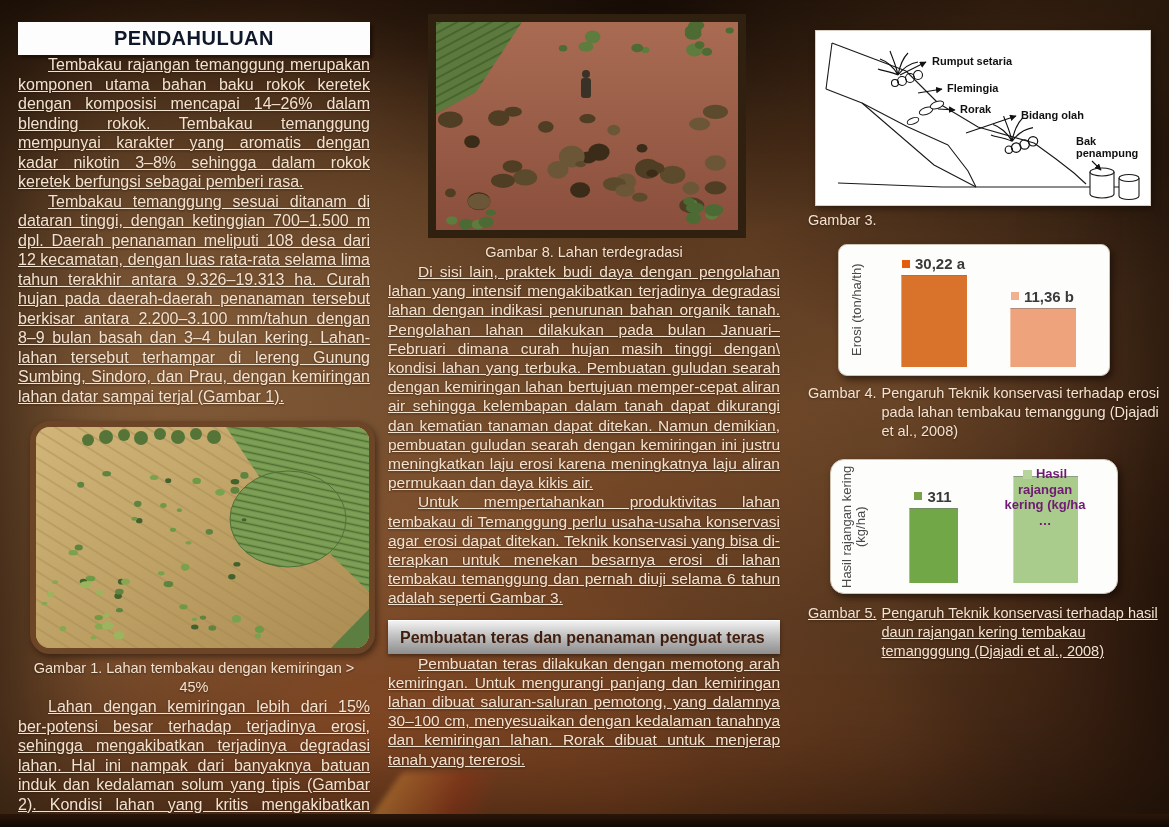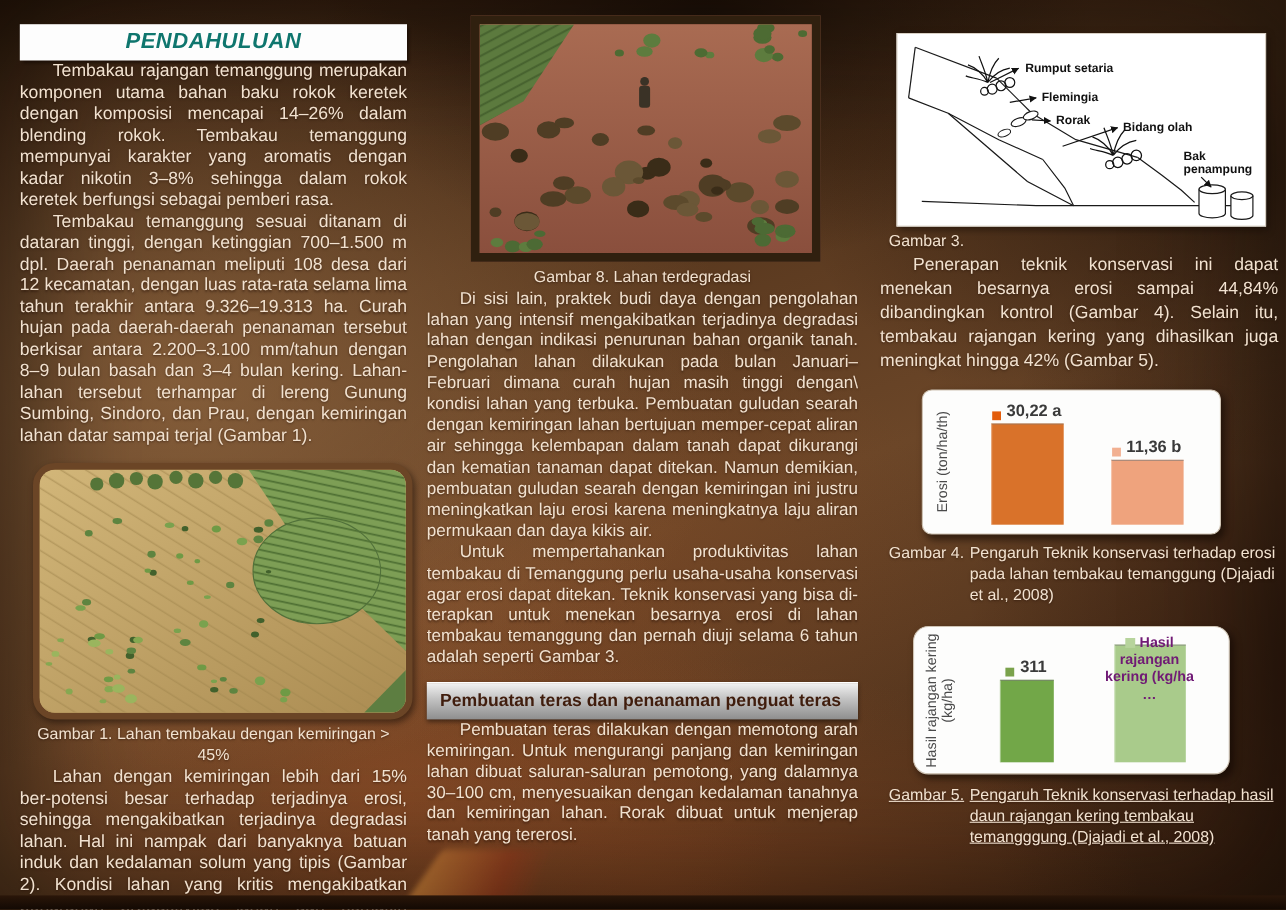--- a/index.html
+++ b/index.html
@@ -25,28 +25,28 @@
   .streak{position:absolute;left:384px;top:772px;width:130px;height:52px;z-index:1;
     background:linear-gradient(70deg, rgba(215,145,60,.50), rgba(165,45,20,.30) 55%, transparent 80%);
     transform:skewX(-35deg);filter:blur(3px);}
 
   .col{position:absolute;top:0;height:100%;z-index:2;}
   .col-left{left:18px;width:352px;}
   .col-mid{left:388px;width:392px;}
   .col-right{left:800px;width:362px;}
 
   p.body{margin:0;text-align:justify;text-indent:30px;
-    text-shadow:0 1px 2px rgba(35,15,5,.55);}
+    text-shadow:0 1px 2px rgba(35,15,5,.55);text-decoration:underline;}
   .col-left p.body{font-size:16px;line-height:19.5px;}
   .col-mid  p.body{font-size:15.5px;line-height:19.2px;}
   .col-right p.body{font-size:16px;line-height:22px;}
 
   .title-box{margin:22px 0 0 0;width:352px;height:33px;line-height:33px;
-    background:#fdfdfd;color:#0f766e;text-align:center;font-weight:bold;
-    font-size:20px;letter-spacing:.5px;box-shadow:3px 3px 2px rgba(20,10,4,.55);font-style:italic;}
+    background:#fdfdfd;color:#0f172a;text-align:center;font-weight:bold;
+    font-size:20px;letter-spacing:.5px;box-shadow:3px 3px 2px rgba(20,10,4,.55);}
 
   .caption{font-size:14.5px;line-height:19px;text-shadow:0 1px 2px rgba(35,15,5,.55);}
   .caption.center{text-align:center;}
   .caption.hang{display:flex;gap:5px;padding-left:8px;}
   .caption.hang .cap-label{white-space:nowrap;}
   .caption.hang .cap-text{flex:1;}
 
   
   .fig1{margin:15px 0 0 12px;width:333px;height:221px;border:6px solid #6b4526;
     border-radius:20px;overflow:hidden;background:#c4a768;box-shadow:2px 3px 6px rgba(15,8,3,.5);}
@@ -72,21 +72,21 @@
     justify-content:center;writing-mode:vertical-rl;transform:rotate(180deg);
     font-size:13px;color:#4a4a4a;line-height:14px;text-align:center;}
   .chart4 .ylabel{width:30px;}
   .chart5 .ylabel{width:40px;}
   .plot{position:absolute;top:10px;bottom:8px;display:flex;
     justify-content:space-around;align-items:flex-end;}
   .chart4 .plot{left:40px;right:12px;}
   .chart5 .plot{left:50px;right:12px;top:8px;bottom:10px;}
   .bargroup{position:relative;display:flex;flex-direction:column;align-items:center;
     justify-content:flex-end;height:100%;}
-  .dlabel{display:flex;align-items:flex-end;gap:5px;margin-bottom:3px;
+  .dlabel{display:flex;align-items:center;gap:5px;margin-bottom:3px;
     font-size:15px;font-weight:600;color:#3a3a3a;white-space:nowrap;}
   .bullet{width:8px;height:8px;display:inline-block;flex:0 0 auto;}
   .bar{border-top:1px solid rgba(120,120,120,.55);
     border-left:1px solid rgba(255,255,255,.35);}
   .chart4 .bar{width:65px;}
   .chart5 .bar-a{width:48px;}
   .chart5 .bar-b{width:64px;}
   .overlay-label{position:absolute;top:-2px;left:50%;transform:translateX(-50%);
     width:86px;text-align:center;font-size:13px;line-height:15.5px;font-weight:bold;
     color:#701a75;z-index:2;}
@@ -355,21 +355,20 @@
           <text x="205" y="88">Bidang olah</text>
           <text x="260" y="114">Bak</text>
           <text x="260" y="126">penampung</text>
         </g>
       </svg>
     </div>
     <div class="caption hang mt5">
       <span class="cap-label">Gambar 3.</span>
     </div>
 
-    <p class="body mt16">Penerapan teknik konservasi ini dapat menekan besarnya erosi sampai 44,84% dibandingkan kontrol (Gambar 4). Selain itu, tembakau rajangan kering yang dihasilkan juga meningkat hingga 42% (Gambar 5).</p>
 
     <div class="chart chart4">
       <div class="ylabel">Erosi (ton/ha/th)</div>
       <div class="plot">
         <div class="bargroup">
           <div class="dlabel">
             <span class="bullet" style="background: rgb(227, 93, 12);"></span>
             <span>30,22 a</span>
           </div>
           <div class="bar" style="height: 94.4375%; background: rgb(217, 114, 42);"></div>

